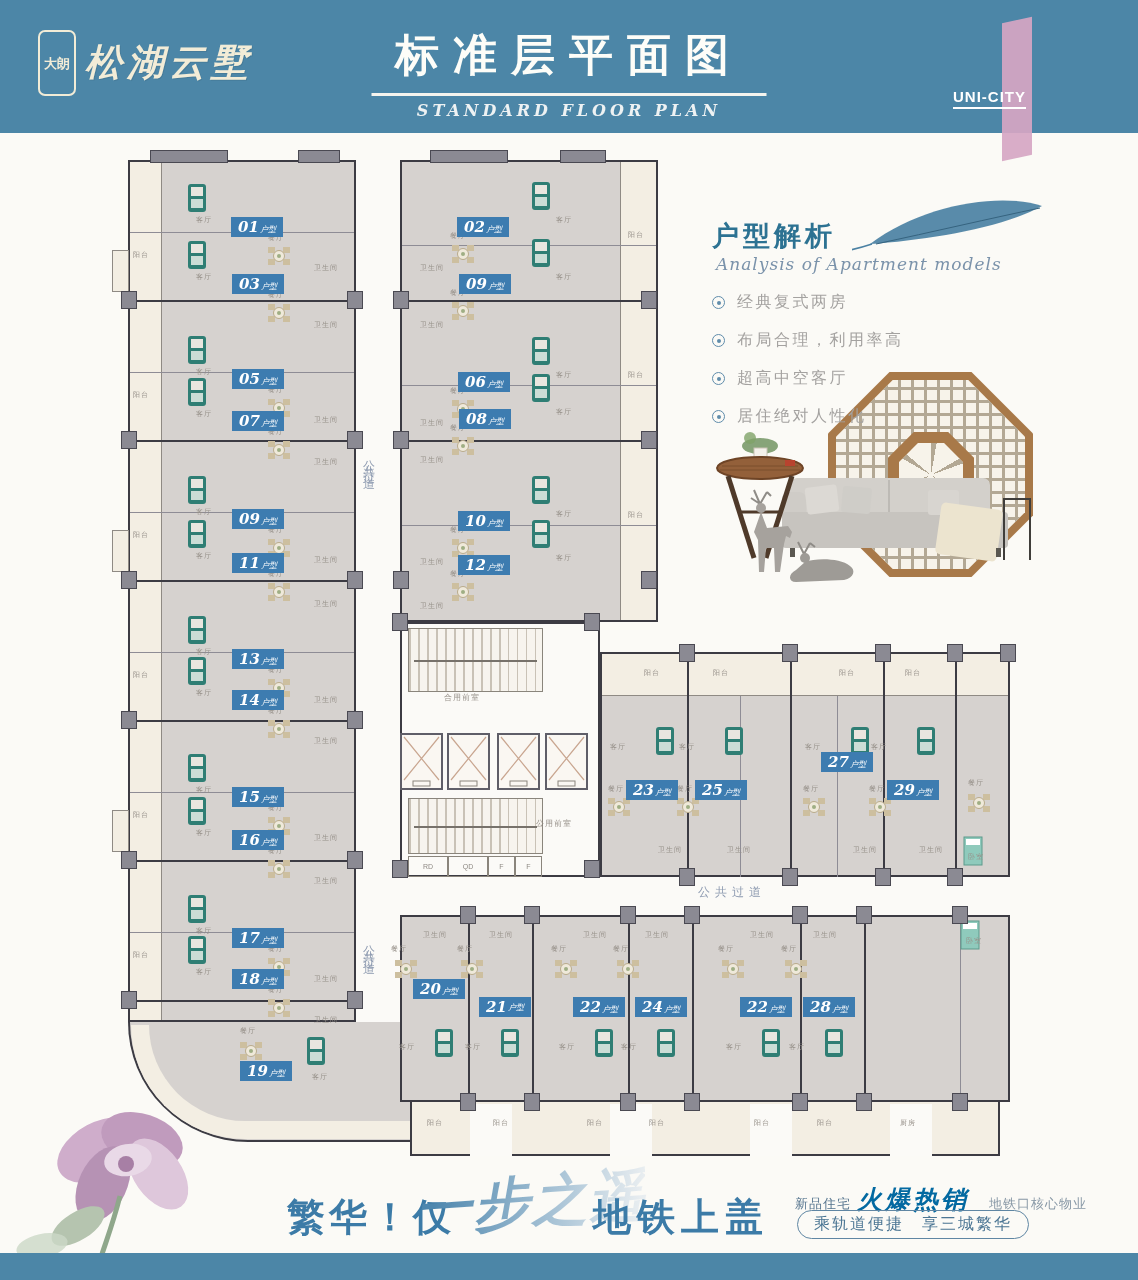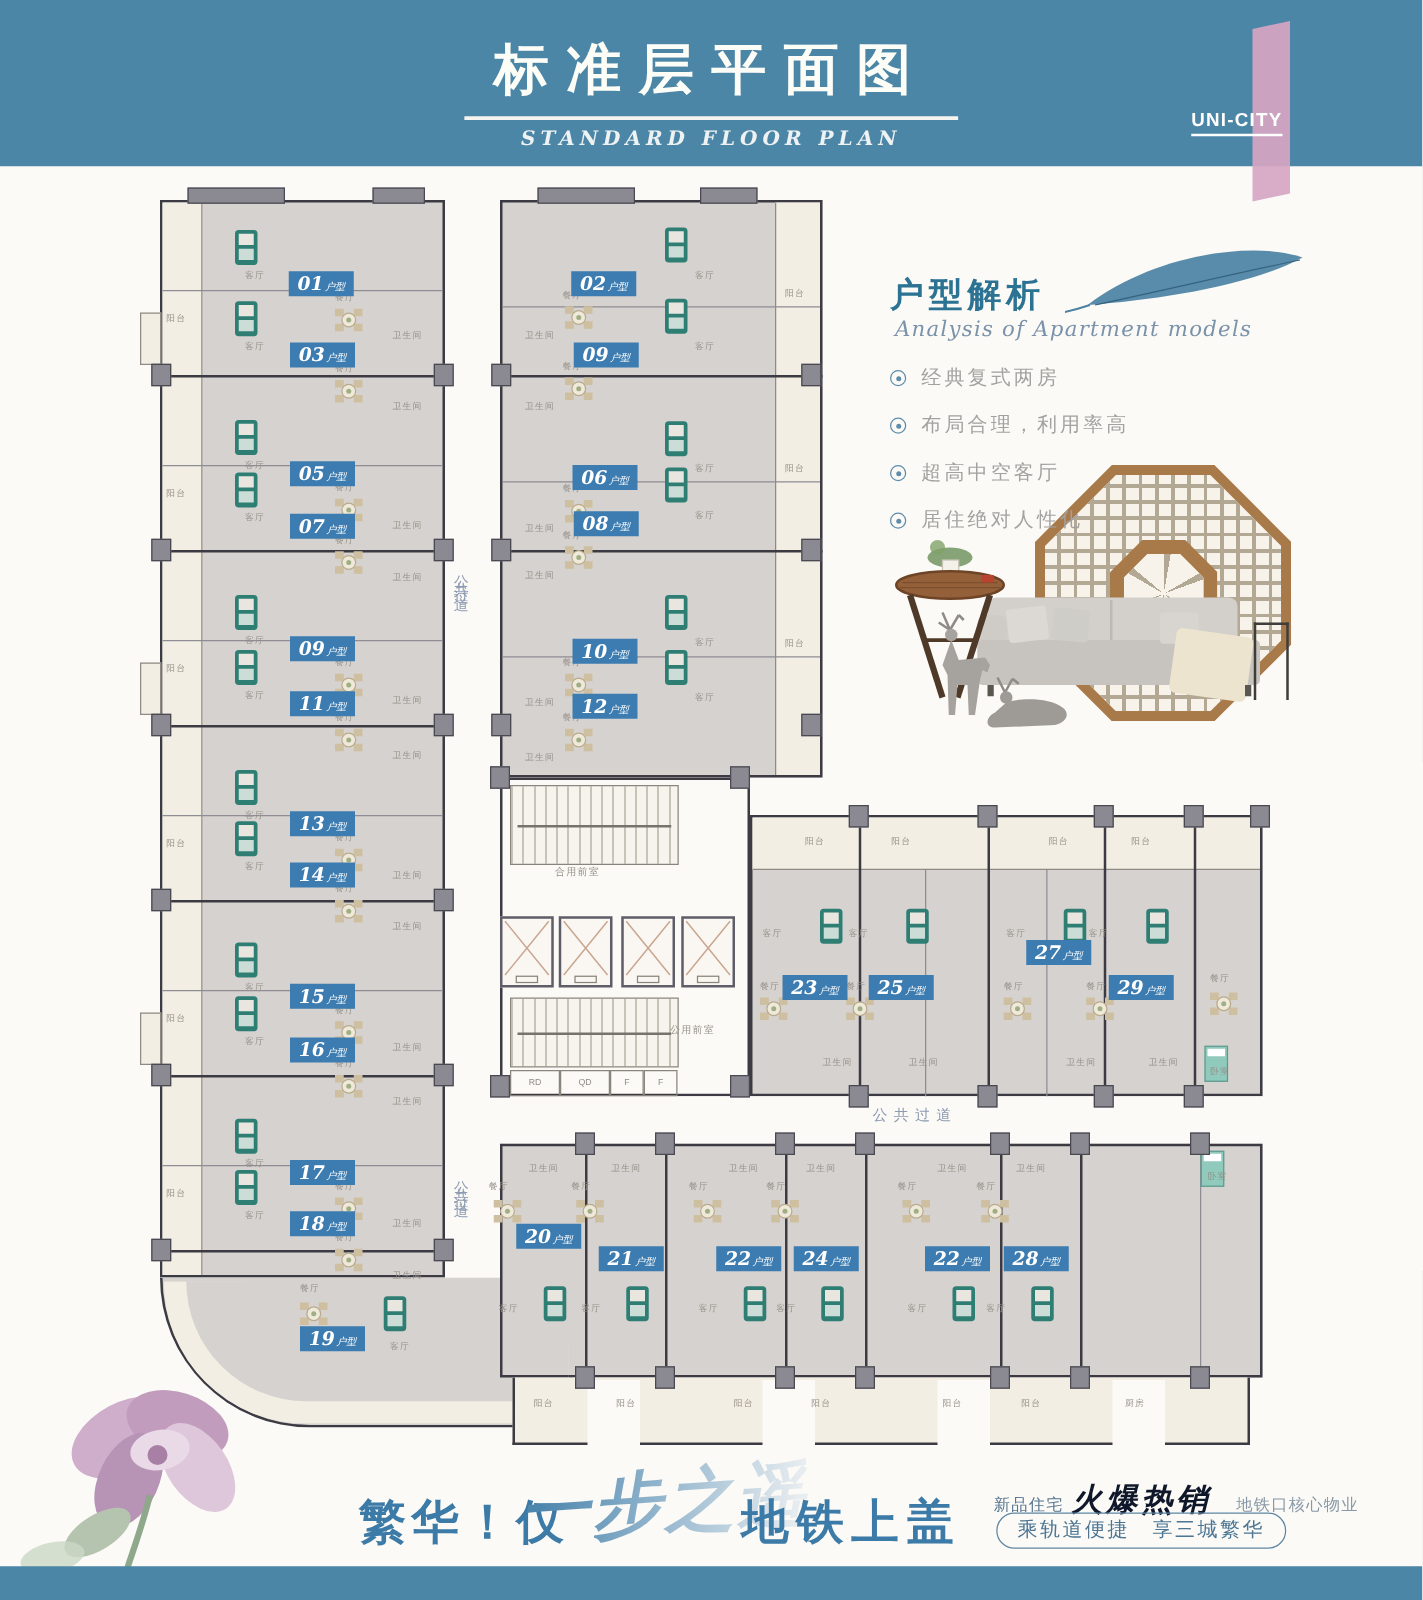--- a/index.html
+++ b/index.html
@@ -70,32 +70,36 @@
 
   
   #tag-left1{left:287px;top:1192px;font-size:38px;font-weight:700;color:#3C7BA7;letter-spacing:4px;z-index:6;}
   #tag-script{left:415px;top:1165px;font-size:56px;font-weight:700;font-style:italic;font-family:"DejaVu Serif",serif;
     letter-spacing:2px;transform:rotate(-4deg);z-index:6;
     background:linear-gradient(100deg,#4E87AE 10%,#9FBDD2 55%,#E8EDF0 95%);
     -webkit-background-clip:text;background-clip:text;color:transparent;}
   #tag-left2{left:593px;top:1192px;font-size:38px;font-weight:700;color:#3C7BA7;letter-spacing:6px;z-index:6;}
   #right-line{left:795px;top:1183px;display:flex;align-items:baseline;gap:6px;z-index:6;}
   .rl-small{font-size:13px;color:#55748E;letter-spacing:1px;}
-  .rl-script{font-size:25px;font-weight:700;font-style:italic;font-family:Liberation Sans, sans-serif;color:#0f172a;letter-spacing:3px;}
+  .rl-script{font-size:25px;font-weight:700;font-style:italic;font-family:Liberation Sans, sans-serif;color:#0369a1;letter-spacing:3px;}
   .rl-gray{font-size:13px;color:#8898A6;letter-spacing:1px;margin-left:14px;}
   #pill{left:797px;top:1210px;width:232px;height:29px;border:1.5px solid #5F86A3;border-radius:16px;
     display:flex;align-items:center;justify-content:center;gap:18px;color:#4C7694;font-size:16px;letter-spacing:2px;z-index:6;}
 </style>
 </head>
 <body>
 
 <div id="page">
 
   <div class="abs" id="header-bar"></div>
   <div class="abs" id="pink-ribbon"></div>
+  <div class="abs" id="logo">
+    <div class="logo-box">大朗</div>
+    <div class="logo-name">松湖云墅</div>
+  </div>
   <div class="abs" id="title-block">
     <div class="page-title">标准层平面图</div>
     <div class="title-underline"></div>
     <div class="page-subtitle">STANDARD FLOOR PLAN</div>
   </div>
   <div class="abs" id="brand">UNI-CITY</div>
 
   <div class="abs" id="analysis-title">户型解析</div>
   <div class="abs" id="analysis-sub">Analysis of Apartment models</div>
   <div class="abs" id="feather">
@@ -769,21 +773,21 @@
         </svg></div>
       <div class="abs furn" style="left: 433px; top: 1028px; width: 26px; height: 30px;"><svg width="22" height="30">
           <rect x="2" y="1" width="18" height="28" rx="3" fill="#2F7E74"></rect>
           <rect x="5" y="4" width="12" height="9" fill="#E9E6DF"></rect>
           <rect x="5" y="16" width="12" height="9" fill="#CBDDD6"></rect>
         </svg></div>
       <div class="abs room-label" style="left: 423px; top: 930px; width: 40px; height: 9px;">卫生间</div>
       <div class="abs room-label" style="left: 391px; top: 944px; width: 40px; height: 9px;">餐厅</div>
       <div class="abs room-label" style="left: 399px; top: 1042px; width: 40px; height: 9px;">客厅</div>
       <div class="abs room-label" style="left: 427px; top: 1118px; width: 40px; height: 9px;">阳台</div>
-      <div class="abs badge" style="left: 479px; top: 997px; width: 52px; height: 20px;">
+      <div class="abs badge" style="left: 479px; top: 997px; width: 52px; height: 20px; align-items: center;">
         <span class="num">21</span>
         <span class="suf">户型</span>
       </div>
       <div class="abs furn" style="left: 459px; top: 958px; width: 26px; height: 30px;"><svg width="26" height="22">
           <rect x="2" y="2" width="7" height="6" fill="#CDBF9F"></rect>
           <rect x="17" y="2" width="7" height="6" fill="#CDBF9F"></rect>
           <rect x="2" y="14" width="7" height="6" fill="#CDBF9F"></rect>
           <rect x="17" y="14" width="7" height="6" fill="#CDBF9F"></rect>
           <circle cx="13" cy="11" r="5.5" fill="#EFE9DA" stroke="#B9AB8C"></circle>
           <circle cx="13" cy="11" r="2" fill="#9FAE84"></circle>

